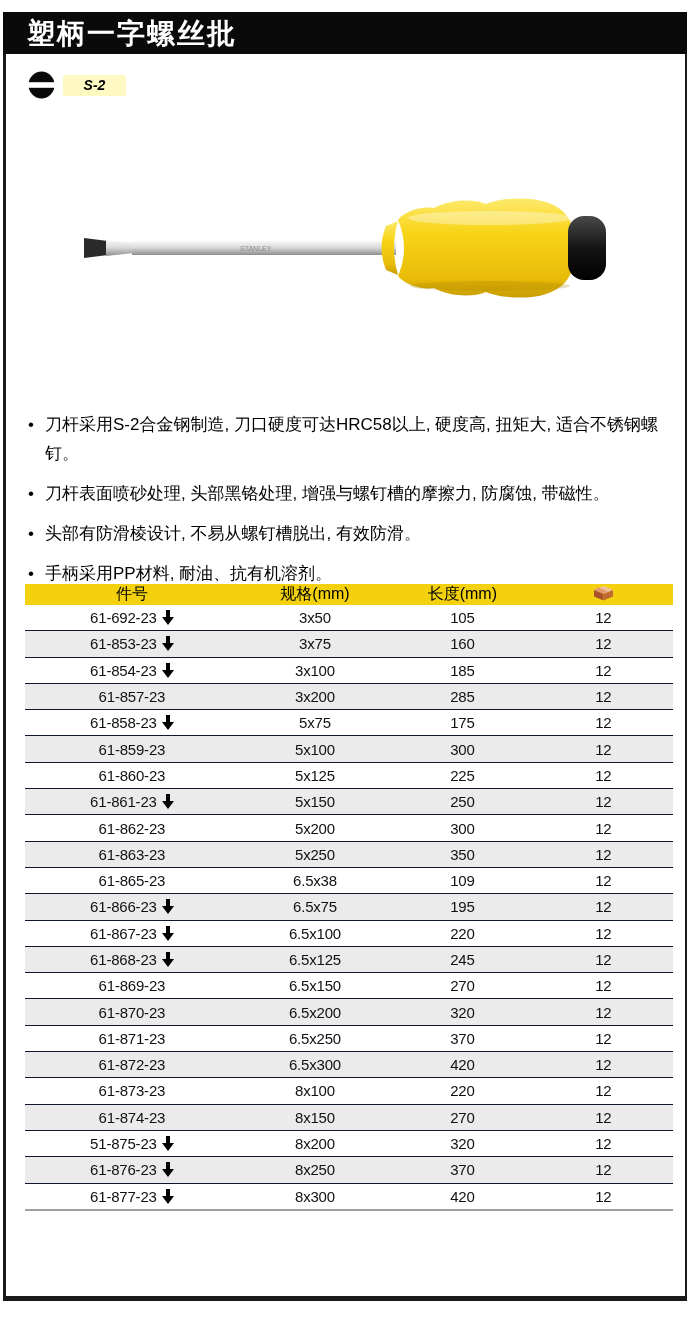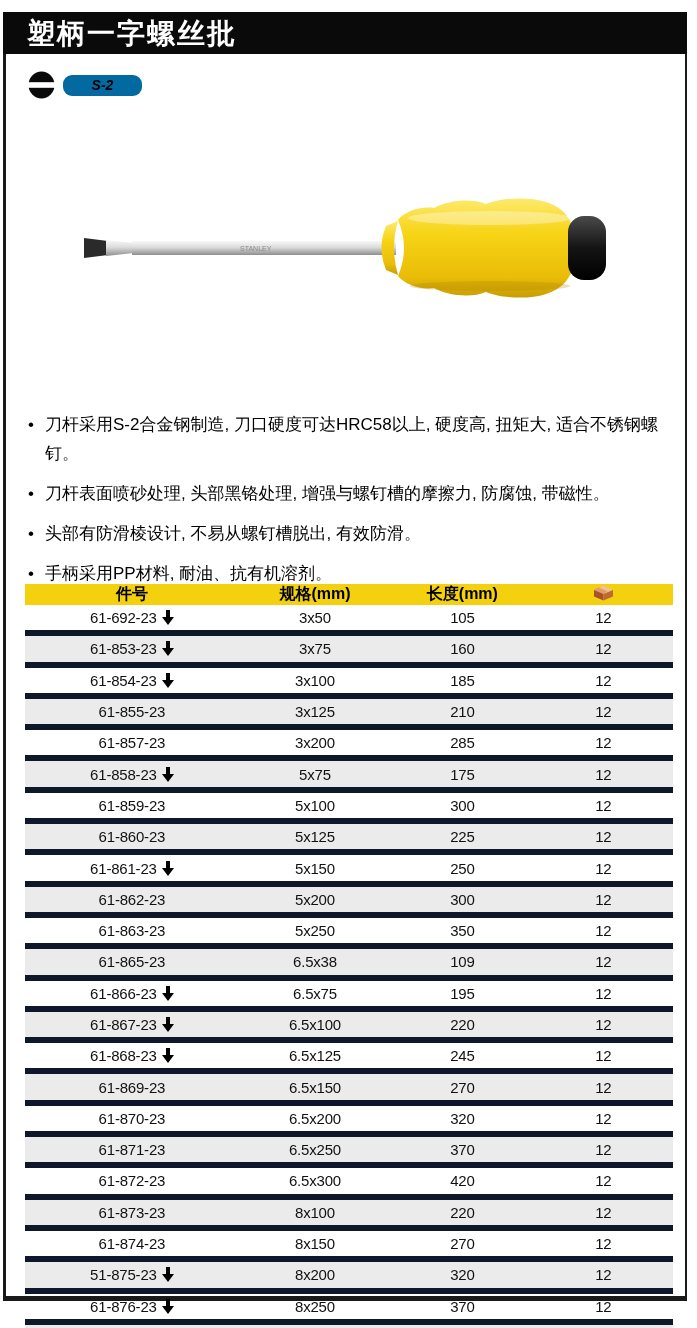--- a/index.html
+++ b/index.html
@@ -13,45 +13,45 @@
              color:#fff;font-size:28px;font-weight:bold;letter-spacing:2px;}
 
   
   .content-frame{position:absolute;left:3px;top:54px;width:684px;height:1247px;
              box-sizing:border-box;background:#fff;
              border-left:3px solid #1a1a1a;border-right:2px solid #1a1a1a;
              border-bottom:5px solid #1a1a1a;}
 
   
   .tip-icon{position:absolute;left:22px;top:17px;width:27px;height:28px;}
-  .grade-badge{position:absolute;left:57px;top:21px;width:79px;height:21px;
-             background:#0369a1;border-radius:9px;text-align:center;}
+  .grade-badge{position:absolute;left:57px;top:21px;width:63px;height:21px;
+             background:#fef9c3;border-radius:2px;text-align:center;}
   .grade-badge i{font-style:italic;font-weight:bold;font-size:14px;
              line-height:21px;color:#000;}
 
   
   .product-image{position:absolute;left:74px;top:138px;width:532px;height:118px;}
 
   
   .features{position:absolute;left:22px;top:356px;width:648px;
             margin:0;padding:0;list-style:none;}
   .features li{position:relative;padding-left:17px;margin-bottom:11px;
             font-size:17px;line-height:29px;color:#000;}
   .features .dot{position:absolute;left:0;top:0;font-size:17px;}
 
   
   .spec-table{position:absolute;left:19px;top:530px;width:648px;
             border-collapse:collapse;table-layout:fixed;
             border-bottom:2px solid #a0a0a0;}
   .spec-table th{height:16px;background:#f3d10e;font-size:16px;
-            font-weight:bold;color:#000;padding:0;text-align:center;}
+            font-weight:normal;color:#000;padding:0;text-align:center;}
   .spec-table td{height:25.3px;font-size:15px;text-align:center;
             color:#111;padding:0;letter-spacing:-0.2px;}
   .spec-table tbody tr:nth-child(even){background:#ebebeb;}
-  .spec-table tbody tr + tr{border-top:6px solid #0f172a;}
+  .spec-table tbody tr + tr{border-top:1px solid #0f172a;}
   .col-part{width:33%;}.col-spec{width:23.5%;}
   .col-len{width:22%;}.col-qty{width:21.5%;}
   .arrow-icon{display:inline-block;vertical-align:-2px;margin-left:5px;}
   .carton-wrap{display:inline-block;vertical-align:middle;}
 </style>
 </head>
 <body>
 
 <div class="page">
 
@@ -163,26 +163,20 @@
   </tr>
           <tr>
     <td><span>61-854-23</span><svg class="arrow-icon" width="12" height="15" viewBox="0 0 12 15">
                 <path d="M4,0 L8,0 L8,7 L12,7 L6,15 L0,7 L4,7 Z" fill="#000"></path>
               </svg></td>
     <td>3x100</td>
     <td>185</td>
     <td>12</td>
   </tr>
           <tr>
-    <td><span>61-855-23</span></td>
-    <td>3x125</td>
-    <td>210</td>
-    <td>12</td>
-  </tr>
-          <tr>
     <td><span>61-857-23</span></td>
     <td>3x200</td>
     <td>285</td>
     <td>12</td>
   </tr>
           <tr>
     <td><span>61-858-23</span><svg class="arrow-icon" width="12" height="15" viewBox="0 0 12 15">
                 <path d="M4,0 L8,0 L8,7 L12,7 L6,15 L0,7 L4,7 Z" fill="#000"></path>
               </svg></td>
     <td>5x75</td>

